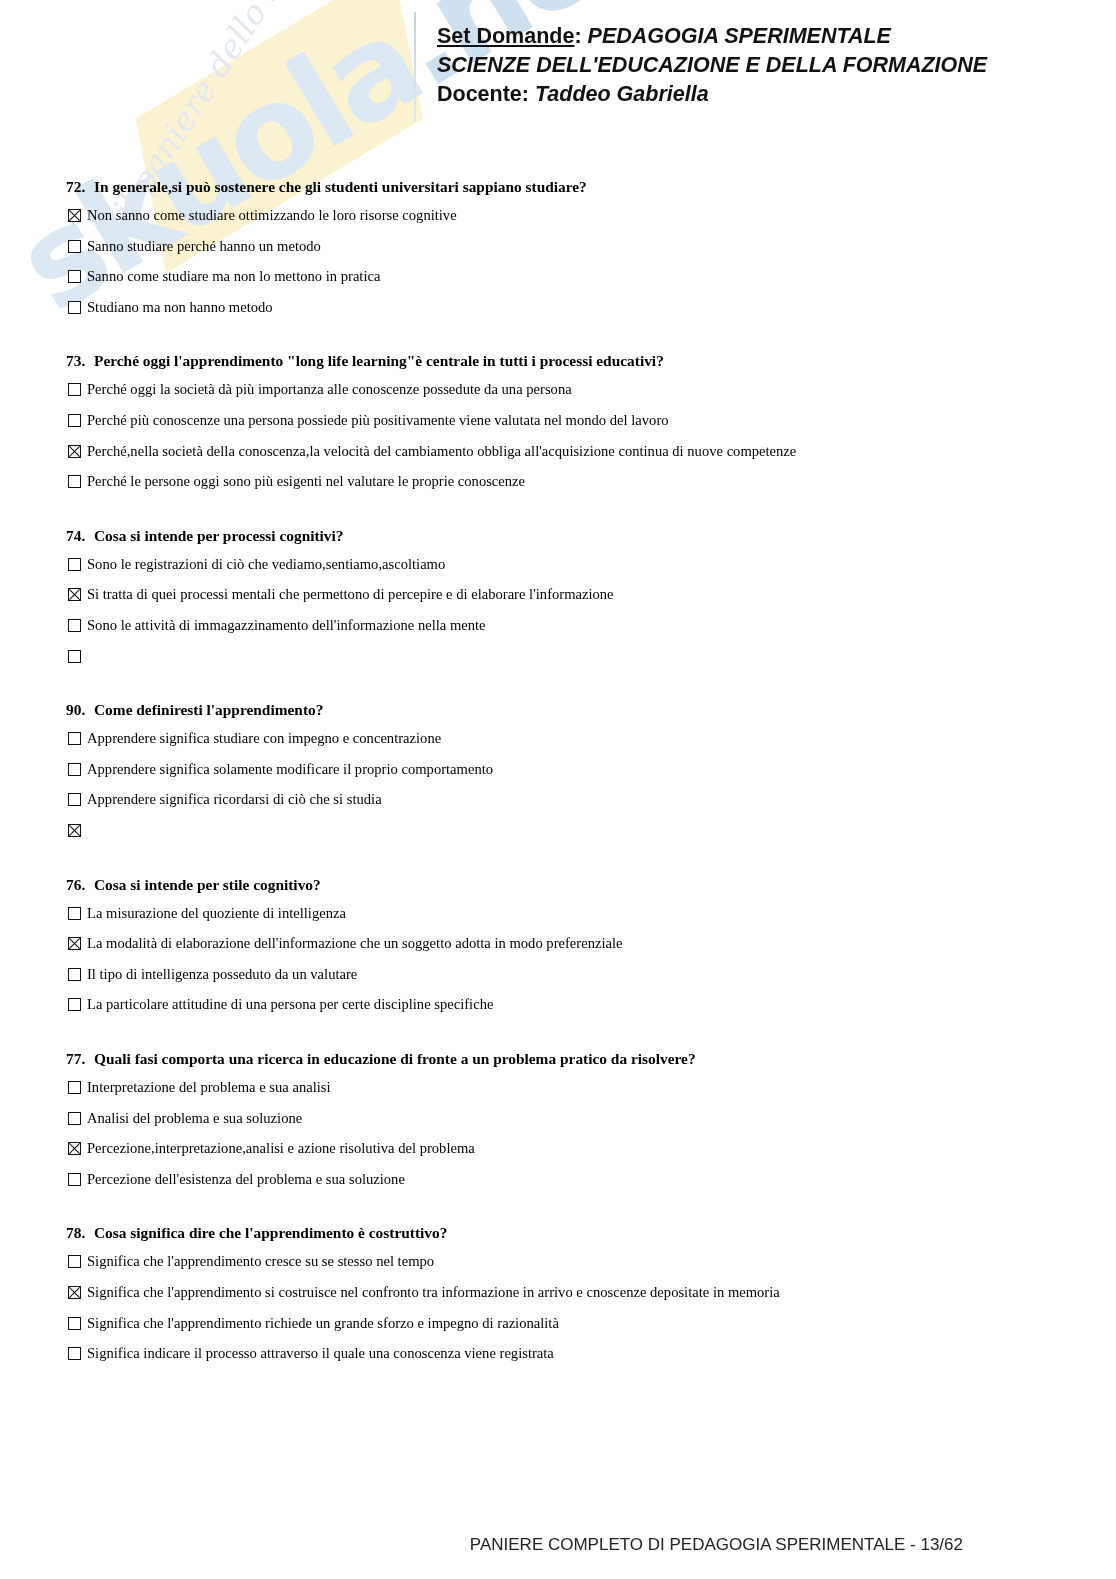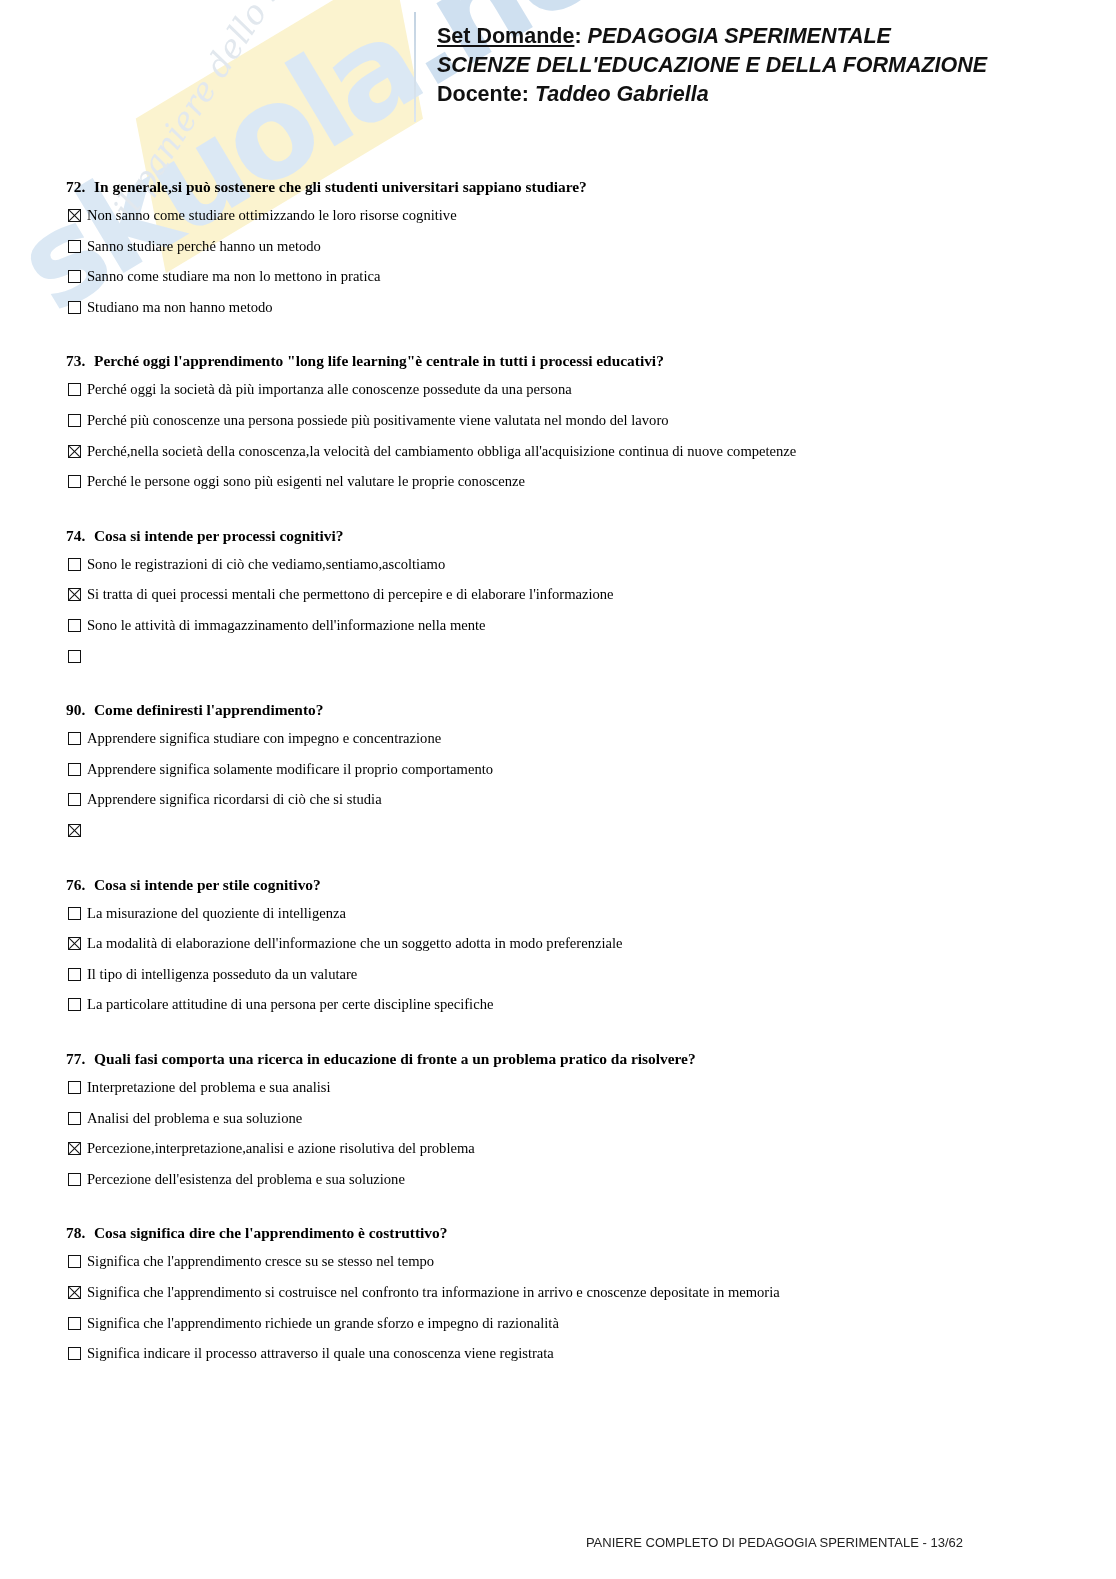--- a/index.html
+++ b/index.html
@@ -171,21 +171,21 @@
   }
 
   
   .footer {
     position: absolute;
     left: 0;
     top: 1535px;
     width: 963px;
     text-align: right;
     font-family: "Liberation Sans", "DejaVu Sans", sans-serif;
-    font-size: 13px;
+    font-size: 17px;
     color: #222;
     z-index: 3;
   }
 </style>
 </head>
 <body>
 
 <div class="page">
 
   <div class="watermark">

